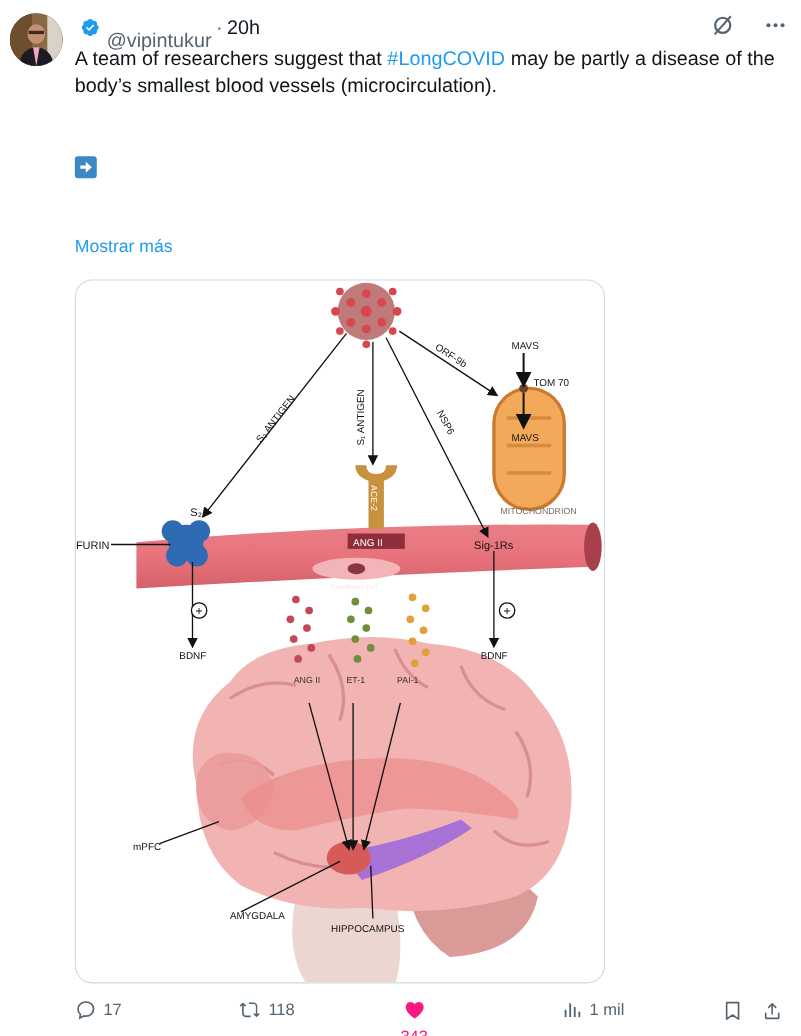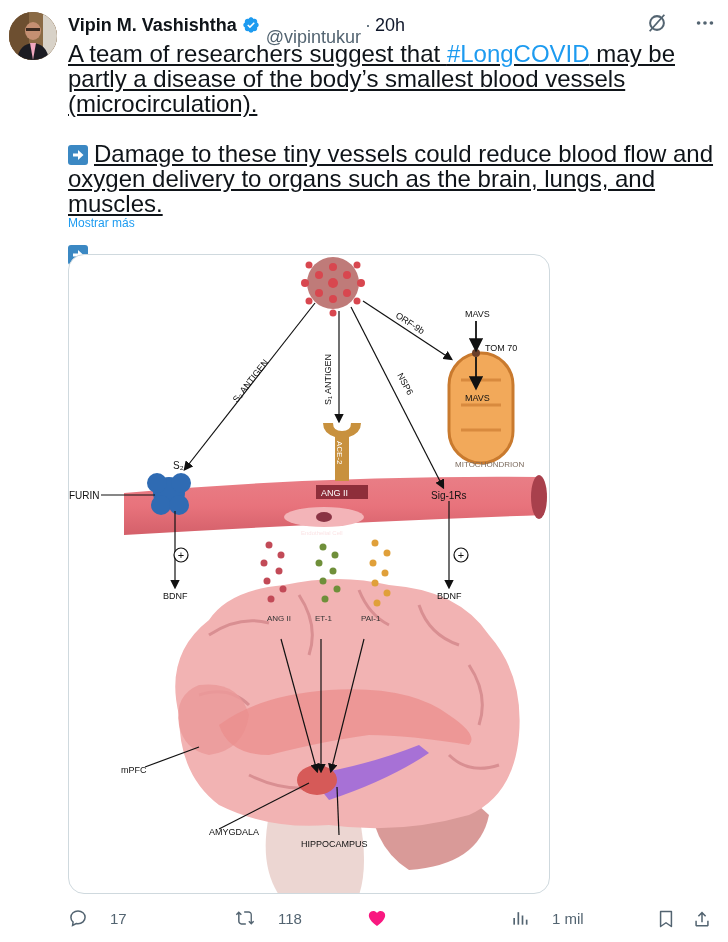--- a/index.html
+++ b/index.html
@@ -9,53 +9,52 @@
             overflow:hidden; background:#6b4a2c; }
   .header { position:absolute; left:68px; top:12px; height:26px; display:flex; align-items:center;
             font-size:18px; white-space:nowrap; }
   .name { font-weight:bold; color:#0f1419; }
   .verified { margin-left:5px; width:18px; height:18px; display:inline-block; }
   .handle { color:#536471; margin-left:6px;margin-top:25px; }
   .dot { color:#536471; margin:0 4px; }
   .time { color:#0f172a; }
   .top-actions { position:absolute; right:12px; top:12px; display:flex; align-items:center; gap:26px; }
   .grok-icon, .more-icon { width:22px; height:22px; display:flex; align-items:center; justify-content:center; color:#536471; cursor:pointer; }
-  .text { position:absolute; left:68px; top:41px; width:650px; font-size:24px; line-height:25px; color:#0f1419;text-decoration:underline; }
+  .text { position:absolute; left:68px; top:41px; width:650px; font-size:18px; line-height:25px; color:#0f1419; }
   .text p { margin:0; }
   .text .gap { height:25px; }
   .hashtag { color:#1d9bf0; }
   .arrow-emoji { display:inline-block; width:20px; height:20px; background:#3b88c3; border-radius:3px;
                  vertical-align:-3px; position:relative; margin-right:6px; }
   .arrow-emoji svg { position:absolute; left:0; top:0; }
-  .show-more { position:absolute; left:68px; top:216px; font-size:12px; color:#1d9bf0; cursor:pointer; }
+  .show-more { position:absolute; left:68px; top:216px; font-size:16px; color:#1d9bf0; cursor:pointer; }
   .media { position:absolute; left:68px; top:254px; width:480px; height:638px; border:1px solid #cfd9de;
            border-radius:16px; overflow:hidden; background:#fff; }
   .media svg { display:block; }
   .actions { position:absolute; left:68px; top:908px; width:650px; height:28px; }
-  .action { position:absolute; top:0; display:flex; align-items:center; gap:22px; font-size:15px; color:#536471; cursor:pointer; }
+  .action { position:absolute; top:0; display:flex; align-items:center; gap:6px; font-size:15px; color:#536471; cursor:pointer; }
   .action.liked { color:#f91880;flex-direction:column; }
   .svgtext { font-family:"Liberation Sans", sans-serif; }
 </style>
 </head>
 <body>
 
 <div class="avatar">
   <svg width="48" height="48" viewBox="0 0 48 48">
     <rect width="48" height="48" fill="#8a6a45"></rect>
     <rect x="0" y="0" width="20" height="48" fill="#6d4f30"></rect>
     <rect x="34" y="0" width="14" height="48" fill="#d8d2c8"></rect>
     <ellipse cx="24" cy="19" rx="8" ry="9" fill="#c48f72"></ellipse>
     <rect x="17" y="16" width="14" height="3" fill="#3a2a20"></rect>
     <path d="M8 48 Q10 32 24 31 Q38 32 40 48 Z" fill="#1b1b22"></path>
     <path d="M21 31 L24 48 L27 31 Z" fill="#f0a8c0"></path>
   </svg>
 </div>
 
 <div class="header">
-  <span class="name">Vipin M. Vashishtha</span>
   <span class="verified">
     <svg width="18" height="18" viewBox="0 0 24 24">
         <path fill="#1d9bf0" d="M22.25 12c0-1.43-.88-2.67-2.19-3.34.46-1.39.2-2.9-.81-3.91s-2.52-1.27-3.91-.81c-.66-1.31-1.91-2.19-3.34-2.19s-2.67.88-3.33 2.19c-1.4-.46-2.91-.2-3.92.81s-1.26 2.52-.8 3.91c-1.31.67-2.2 1.91-2.2 3.34s.89 2.67 2.2 3.34c-.46 1.39-.21 2.9.8 3.91s2.52 1.26 3.91.81c.67 1.31 1.91 2.19 3.34 2.19s2.68-.88 3.34-2.19c1.39.45 2.9.2 3.91-.81s1.27-2.52.81-3.91c1.31-.67 2.19-1.91 2.19-3.34z"></path>
         <path fill="#fff" d="M10.54 16.2l-3.6-3.6 1.4-1.41 2.2 2.2 5.13-5.14 1.41 1.42z"></path>
       </svg>
   </span>
   <span class="handle">@vipintukur</span>
   <span class="dot">·</span>
   <span class="time">20h</span>
 </div>
@@ -72,23 +71,20 @@
         <circle cx="5" cy="12" r="2" fill="#536471"></circle>
         <circle cx="12" cy="12" r="2" fill="#536471"></circle>
         <circle cx="19" cy="12" r="2" fill="#536471"></circle>
       </svg>
   </span>
 </div>
 
 <div class="text">
   <p><span>A team of researchers suggest that </span><span class="hashtag">#LongCOVID</span><span> may be partly a disease of the body’s smallest blood vessels (microcirculation).</span></p>
   <div class="gap"></div>
-  <p><span class="arrow-emoji"><svg width="20" height="20" viewBox="0 0 20 20">
-          <path d="M5 8.5 H10 V5 L15.5 10 L10 15 V11.5 H5 Z" fill="#fff"></path>
-        </svg></span><span>Damage to these tiny vessels could reduce blood flow and oxygen delivery to organs such as the brain, lungs, and muscles.</span></p>
   <div class="gap"></div>
   <p><span class="arrow-emoji"><svg width="20" height="20" viewBox="0 0 20 20">
           <path d="M5 8.5 H10 V5 L15.5 10 L10 15 V11.5 H5 Z" fill="#fff"></path>
         </svg></span></p>
 </div>
 <div class="show-more">Mostrar más</div>
 
 <div class="media">
   <svg width="480" height="638" viewBox="0 0 480 638">
     <defs>
@@ -241,21 +237,21 @@
   </svg>
 </div>
 
 <div class="actions">
   <div class="action" style="left:0;">
     <svg width="20" height="20" viewBox="0 0 24 24">
         <path d="M12 3.5c-4.7 0-8.5 3.4-8.5 7.8 0 2.2 1 4.2 2.6 5.6L5.5 21l4.4-2.3c.7.1 1.4.2 2.1.2 4.7 0 8.5-3.4 8.5-7.8S16.7 3.5 12 3.5z" fill="none" stroke="#536471" stroke-width="1.8"></path>
       </svg>
     <span>17</span>
   </div>
-  <div class="action" style="left:166px;justify-content:flex-end;">
+  <div class="action" style="left:148px;justify-content:flex-end;">
     <svg width="22" height="20" viewBox="0 0 24 24">
         <path d="M4.5 3.9L1 7.4l1.2 1.2 1.5-1.5V16c0 2.2 1.8 4 4 4H13v-1.8H7.7c-1.2 0-2.2-1-2.2-2.2V7.1L7 8.6l1.2-1.2L4.5 3.9zM16.3 5.8H11V4h5.3c2.2 0 4 1.8 4 4v8.9l1.5-1.5 1.2 1.2-3.5 3.5-3.5-3.5 1.2-1.2 1.5 1.5V8c0-1.2-1-2.2-2.2-2.2z" fill="#536471"></path>
       </svg>
     <span>118</span>
   </div>
   <div class="action liked" style="left:296px;">
     <svg width="20" height="20" viewBox="0 0 24 24">
         <path d="M12 21.6C1.5 14.5 1.3 8.8 3 6.1 4.9 3 9.3 2.6 12 6c2.7-3.4 7.1-3 9 .1 1.7 2.7 1.5 8.4-9 15.5z" fill="#f91880"></path>
       </svg>
     <span>343</span>

